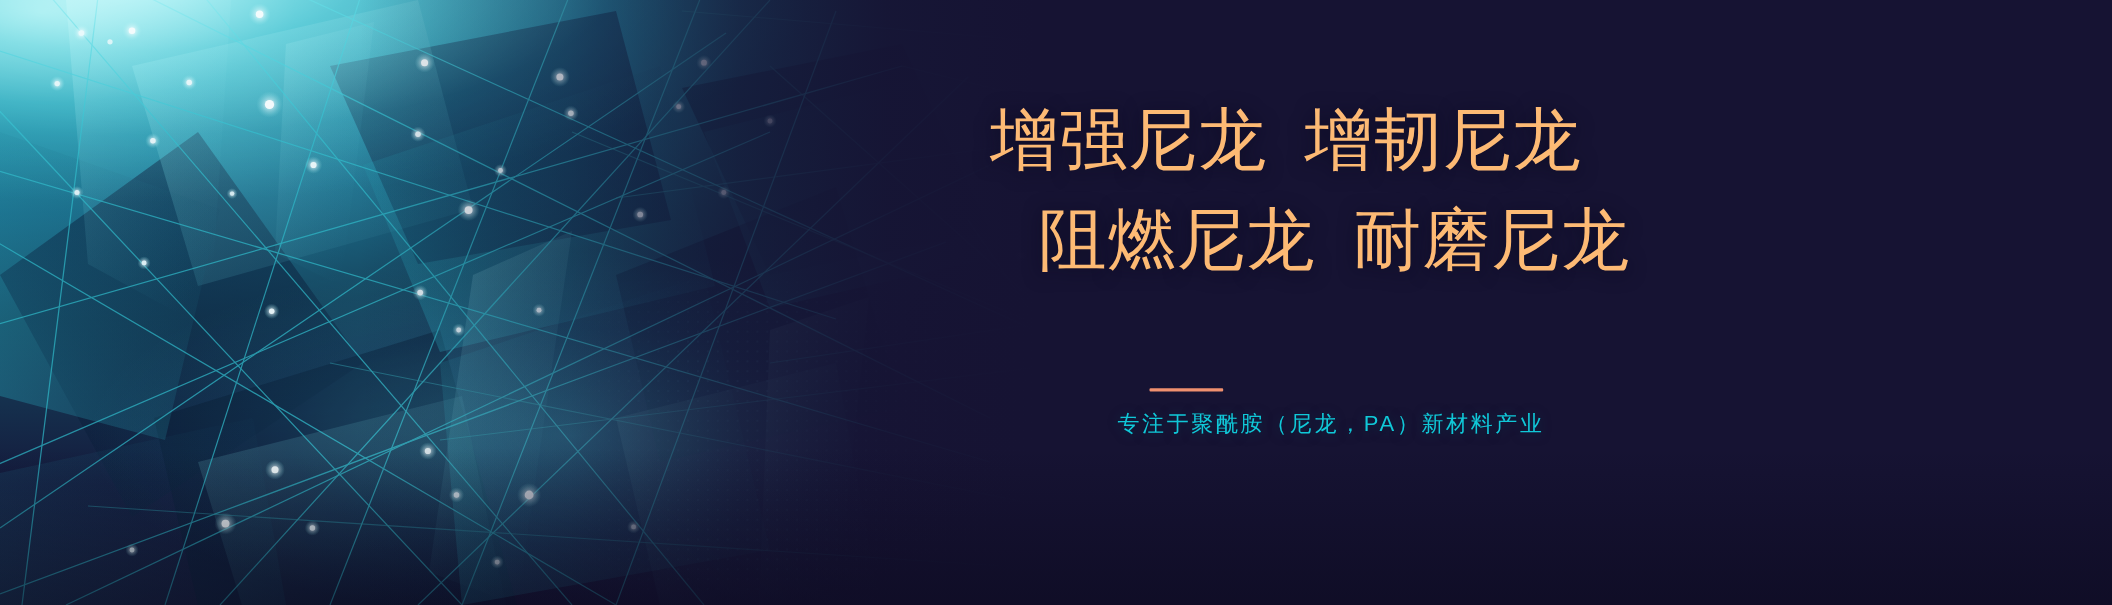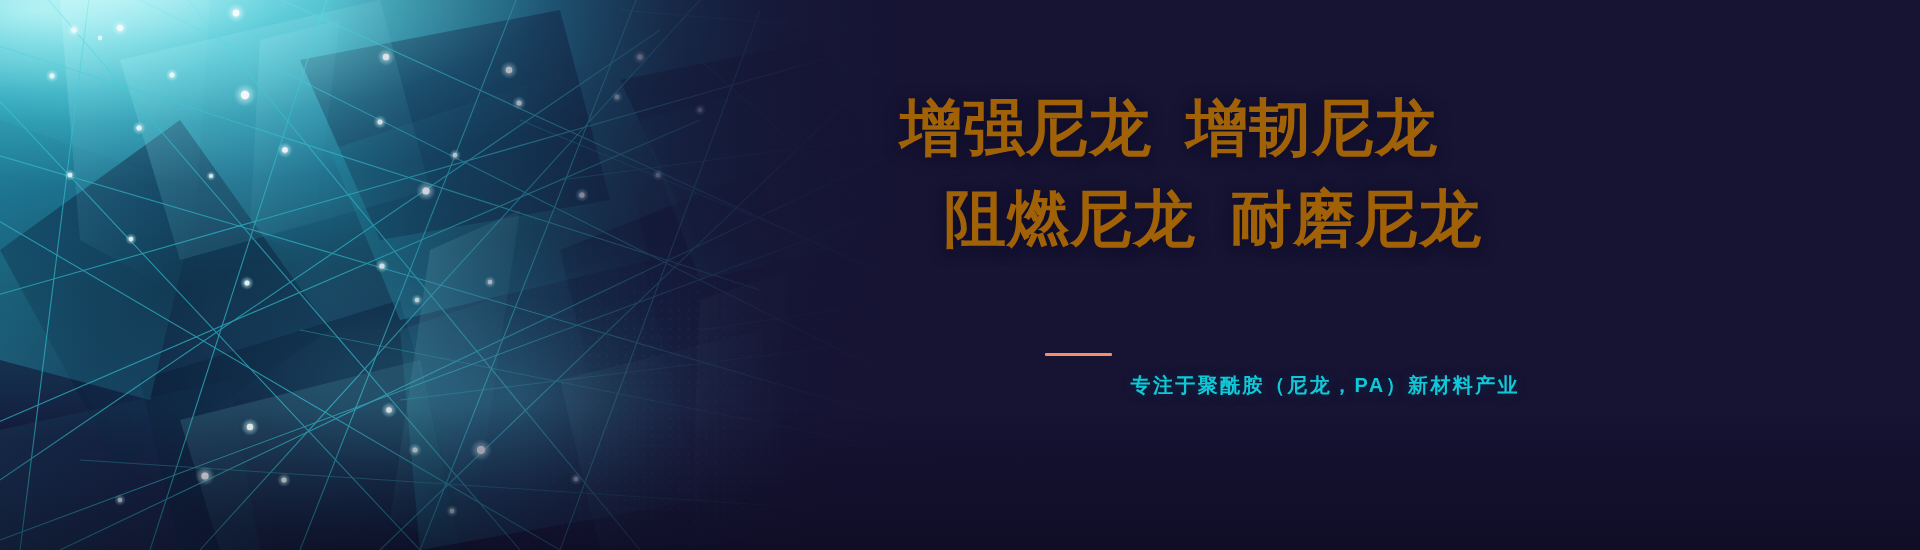--- a/index.html
+++ b/index.html
@@ -68,23 +68,23 @@
   #content {
     position: absolute;
     left: 900px;
     top: 0;
     width: 620px;
     height: 550px;
   }
   .headline {
     position: absolute;
     left: 0;
-    color: #a16207;
+    color: #fdba74;
     font-size: 62px;
-    font-weight: bold;
+    font-weight: normal;
     letter-spacing: 1px;
     line-height: 1;
     white-space: nowrap;
     text-shadow: 0 2px 16px rgba(10,8,30,0.75);
   }
   #headline-1 { top: 97px; }
   #headline-2 { top: 188px; margin-left: 44px; }
   .headline .gap { display: inline-block; width: 34px; }
 
   #accent-rule {
@@ -94,24 +94,24 @@
     width: 67px;
     height: 3px;
     background: #f0906f;
     border-radius: 1px;
   }
   #subtitle {
     position: absolute;
     left: 0;
     top: 372px;
     width: 620px;
-    text-align: right;
+    text-align: center;
     color: #10c8d8;
     font-size: 20px;
-    font-weight: bold;
+    font-weight: normal;
     letter-spacing: 2.4px;
     white-space: nowrap;
     text-shadow: 0 1px 10px rgba(8,60,80,0.6);
   }
 </style>
 </head>
 <body>
 
 <div id="banner">
 

